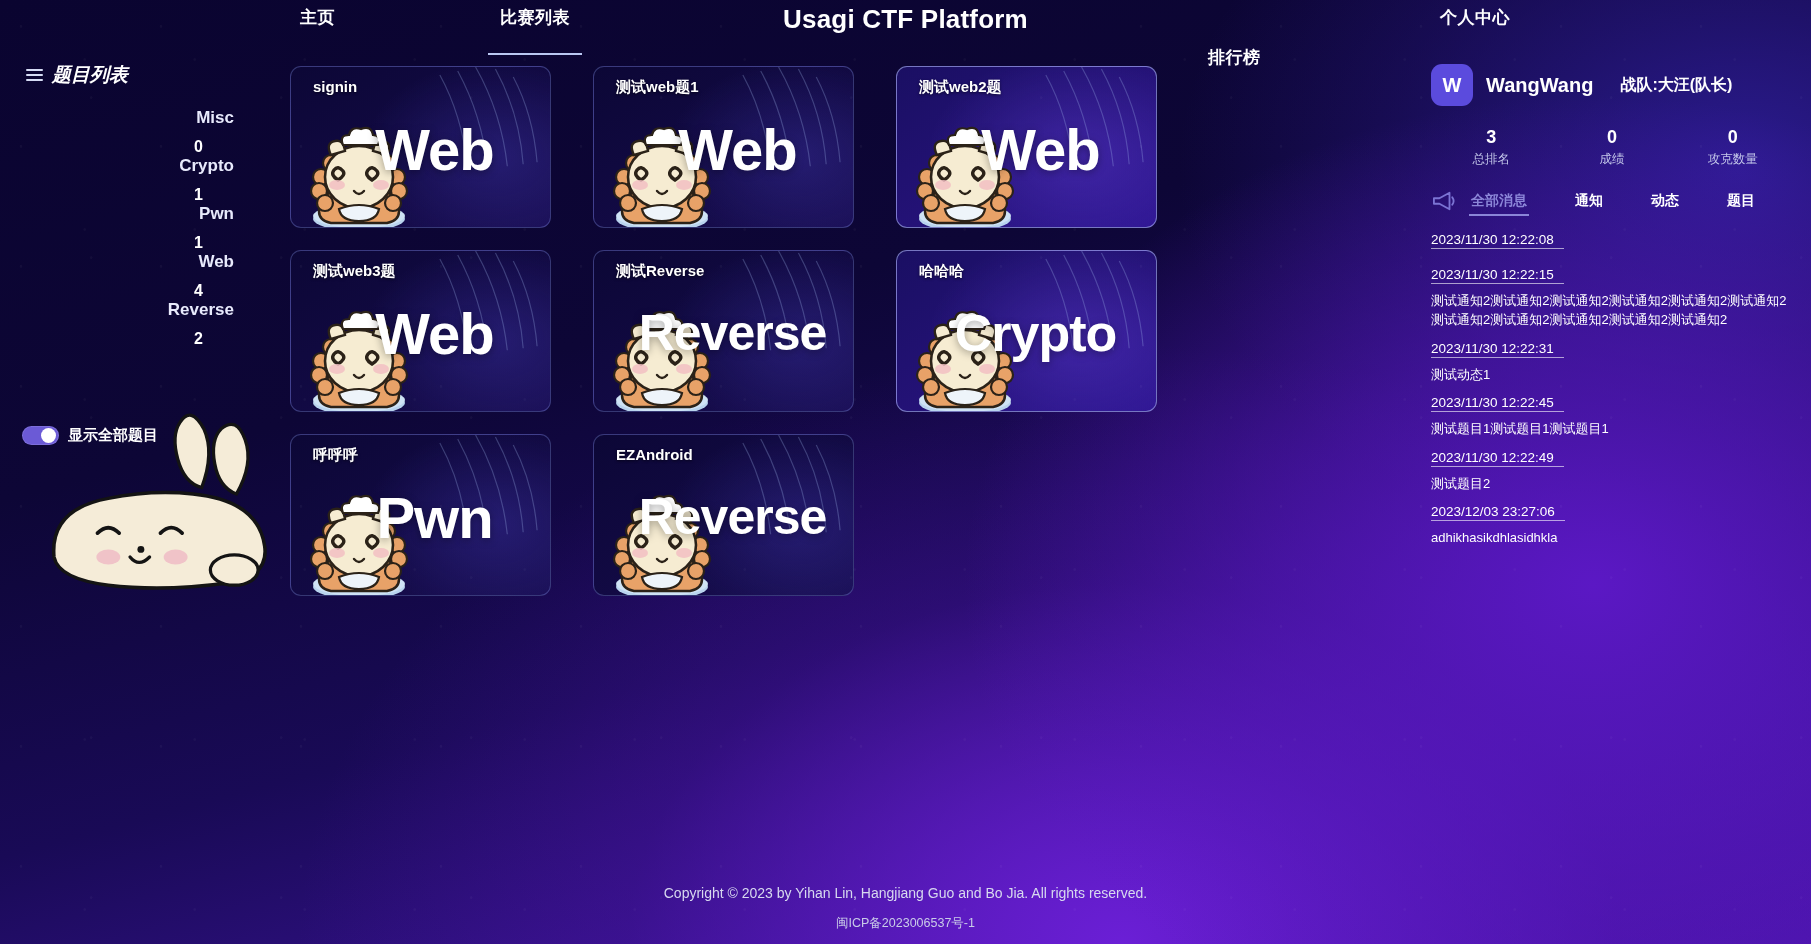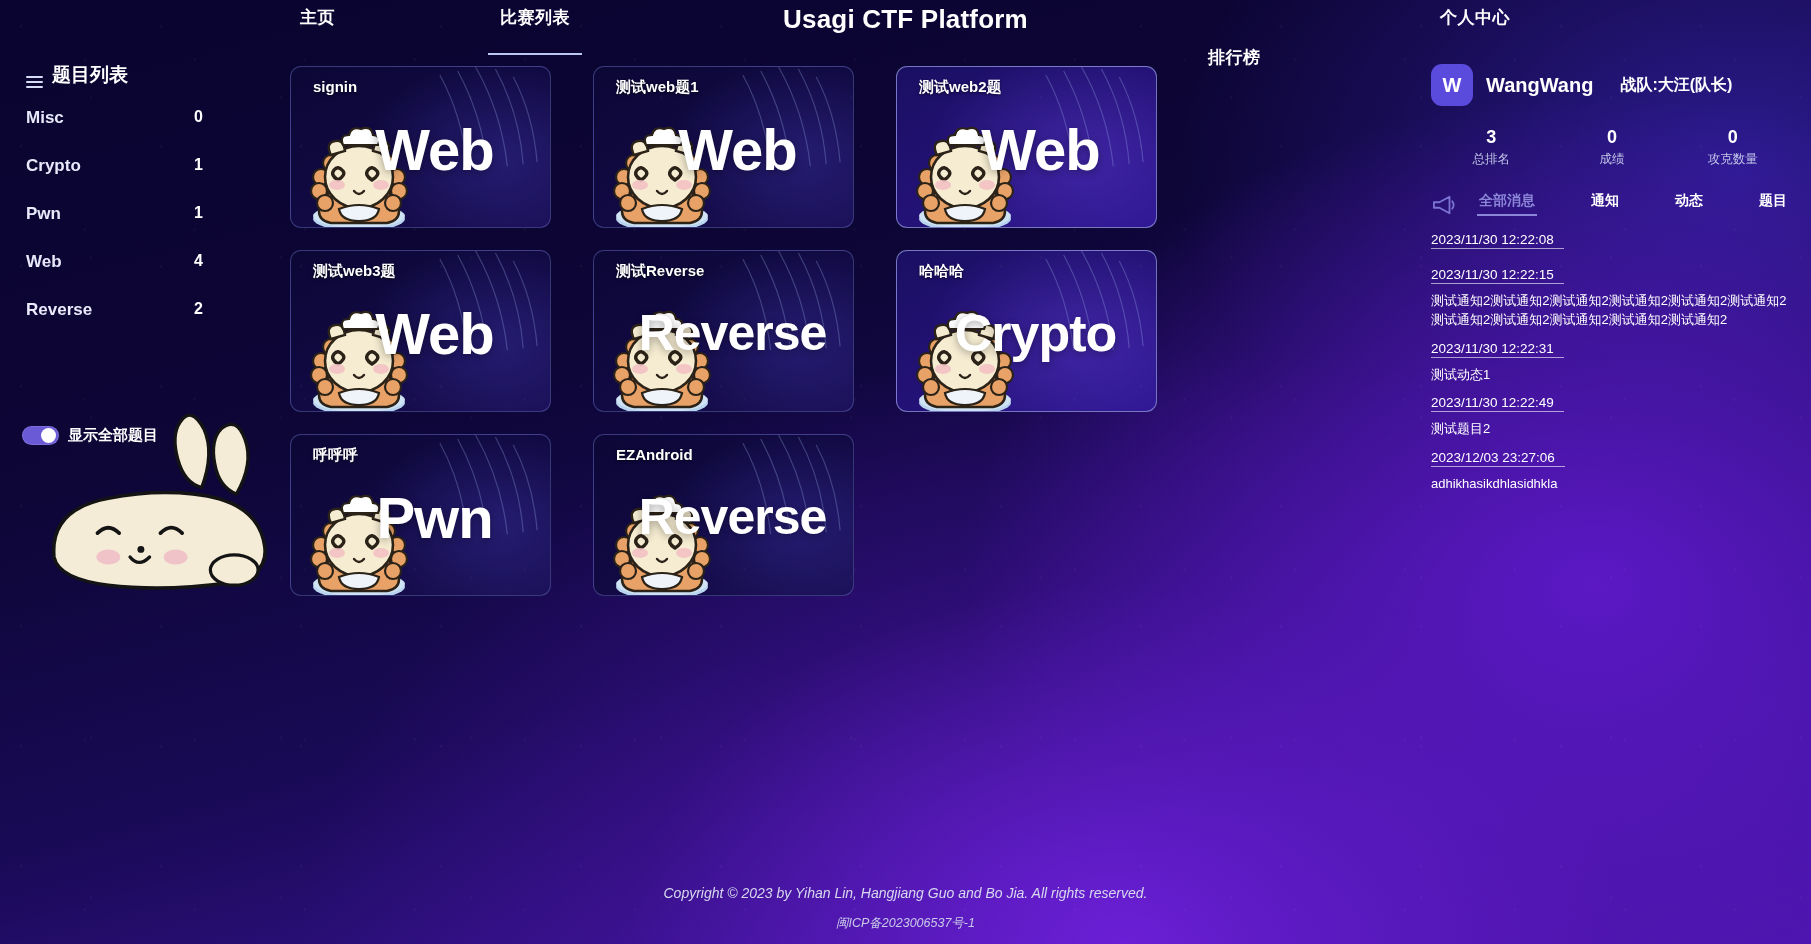--- a/index.html
+++ b/index.html
@@ -70,39 +70,41 @@
   }
 
   
   .sidebar {
     position: absolute;
     left: 0; top: 62px;
     width: 260px;
     z-index: 20;
   }
   .sidebar-header {
-    display: flex; align-items: flex-end; gap: 9px;
+    display: flex; align-items: center; gap: 9px;
     padding: 0 26px;
     margin-bottom: 20px;
+    font-style: italic;
   }
   .list-icon { display: flex; flex-direction: column; gap: 3px; width: 17px; }
   .list-icon i {
     display: block; height: 2px; background: #d6dcf5; border-radius: 1px;
     width: 100%;
   }
   .list-icon i:nth-child(1) { width: 100%; }
   .list-icon i:nth-child(2) { width: 100%; }
   .list-icon i:nth-child(3) { width: 100%; }
   .sidebar-title { font-size: 19px; font-weight: 700; color: #ffffff; }
 
   .cat-row {
-    display: flex; align-items: flex-start; justify-content: space-between;
+    display: flex; align-items: flex-end; justify-content: space-between;
     padding: 0 26px;
     height: 48px;
     cursor: pointer;
+    flex-direction: column;
   }
   .cat-name { font-size: 17px; font-weight: 700; color: #e8eafc; }
   .cat-count { font-size: 16px; font-weight: 700; color: #ffffff; min-width: 40px; }
 
   .toggle-row {
     display: flex; align-items: center; gap: 9px;
     padding: 0 22px;
     margin-top: 78px;
     cursor: pointer;
   }
@@ -194,21 +196,21 @@
   }
   .username { font-size: 20px; font-weight: 700; color: #ffffff; white-space: nowrap; }
   .teamname { font-size: 16px; font-weight: 700; color: #ffffff; white-space: nowrap; margin-left: 14px; }
 
   .stats { display: flex; margin-top: 20px; }
   .stat { flex: 1; text-align: center; }
   .stat-val { font-size: 18px; font-weight: 700; color: #ffffff; line-height: 1.25; }
   .stat-lbl { font-size: 12.5px; color: #c4c7ea; margin-top: 2px; }
 
   .msg-tabs {
-    display: flex; align-items: flex-end; gap: 8px;
+    display: flex; align-items: flex-start; gap: 0;
     margin-top: 22px;
   }
   .megaphone { width: 26px; height: 22px; flex: 0 0 auto; margin-right: 8px; }
   .msg-tab {
     font-size: 14px; font-weight: 700;
     color: #ffffff; cursor: pointer;
     padding: 2px 6px 6px 6px;
     position: relative; white-space: nowrap;
   }
   .msg-tab + .msg-tab { margin-left: 36px; }
@@ -226,21 +228,21 @@
     border-bottom: 1px solid rgba(255,255,255,0.6);
     padding-bottom: 1px; padding-right: 10px;
     margin-bottom: 7px;
     cursor: pointer;
   }
   .msg-body { font-size: 13px; line-height: 1.5; color: #ffffff; word-break: break-all; }
 
   
   .footer {
     position: absolute; left: 0; right: 0; bottom: 12px;
-    text-align: center; z-index: 20; font-style: italic;
+    text-align: center; z-index: 20;
   }
   .copyright { font-size: 14px; color: #d7d9ef; }
   .icp { font-size: 12.5px; color: #c9cbe8; margin-top: 14px; cursor: pointer; }
 </style>
 </head>
 <body>
 
 <div id="app">
 
   <svg width="0" height="0" style="position:absolute" aria-hidden="true">
@@ -496,20 +498,24 @@
       </div>
       <div class="msg-item">
         <div class="msg-time">2023/11/30 12:22:15</div>
         <div class="msg-body">测试通知2测试通知2测试通知2测试通知2测试通知2测试通知2测试通知2测试通知2测试通知2测试通知2测试通知2</div>
       </div>
       <div class="msg-item">
         <div class="msg-time">2023/11/30 12:22:31</div>
         <div class="msg-body">测试动态1</div>
       </div>
       <div class="msg-item">
+        <div class="msg-time">2023/11/30 12:22:45</div>
+        <div class="msg-body">测试题目1测试题目1测试题目1</div>
+      </div>
+      <div class="msg-item">
         <div class="msg-time">2023/11/30 12:22:49</div>
         <div class="msg-body">测试题目2</div>
       </div>
       <div class="msg-item">
         <div class="msg-time">2023/12/03 23:27:06</div>
         <div class="msg-body">adhikhasikdhlasidhkla</div>
       </div>
     </div>
 
   </aside>

